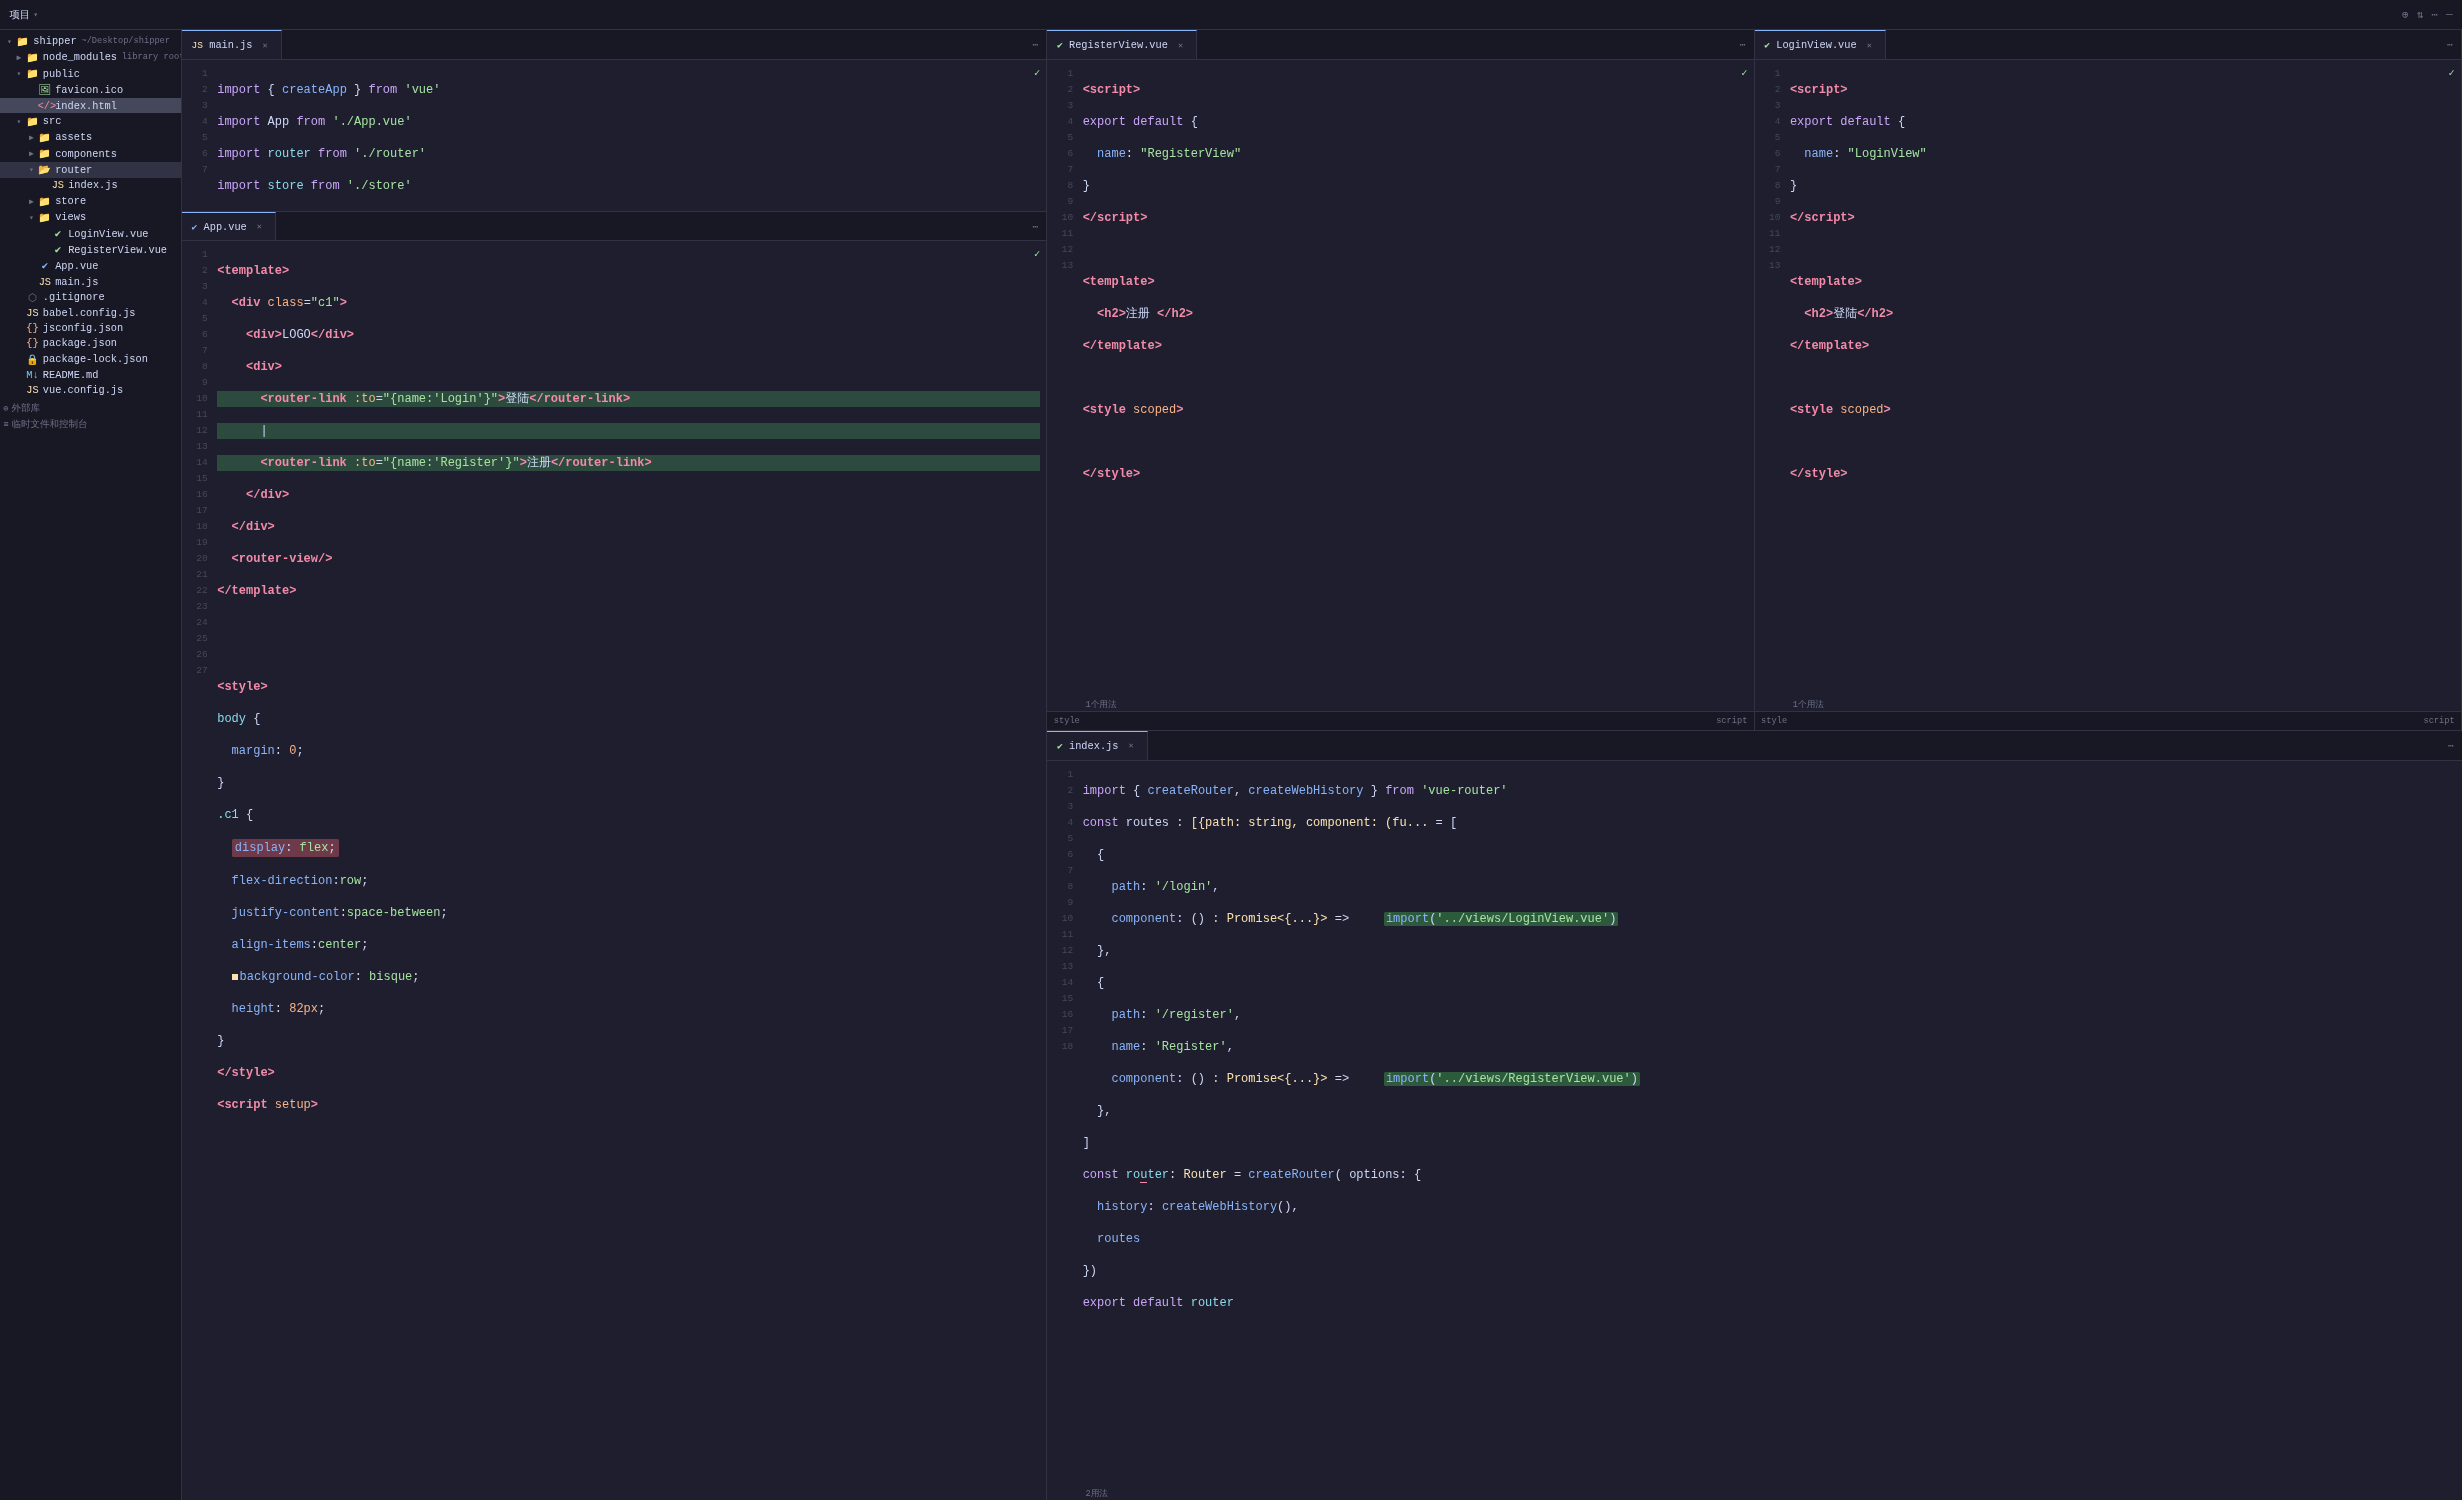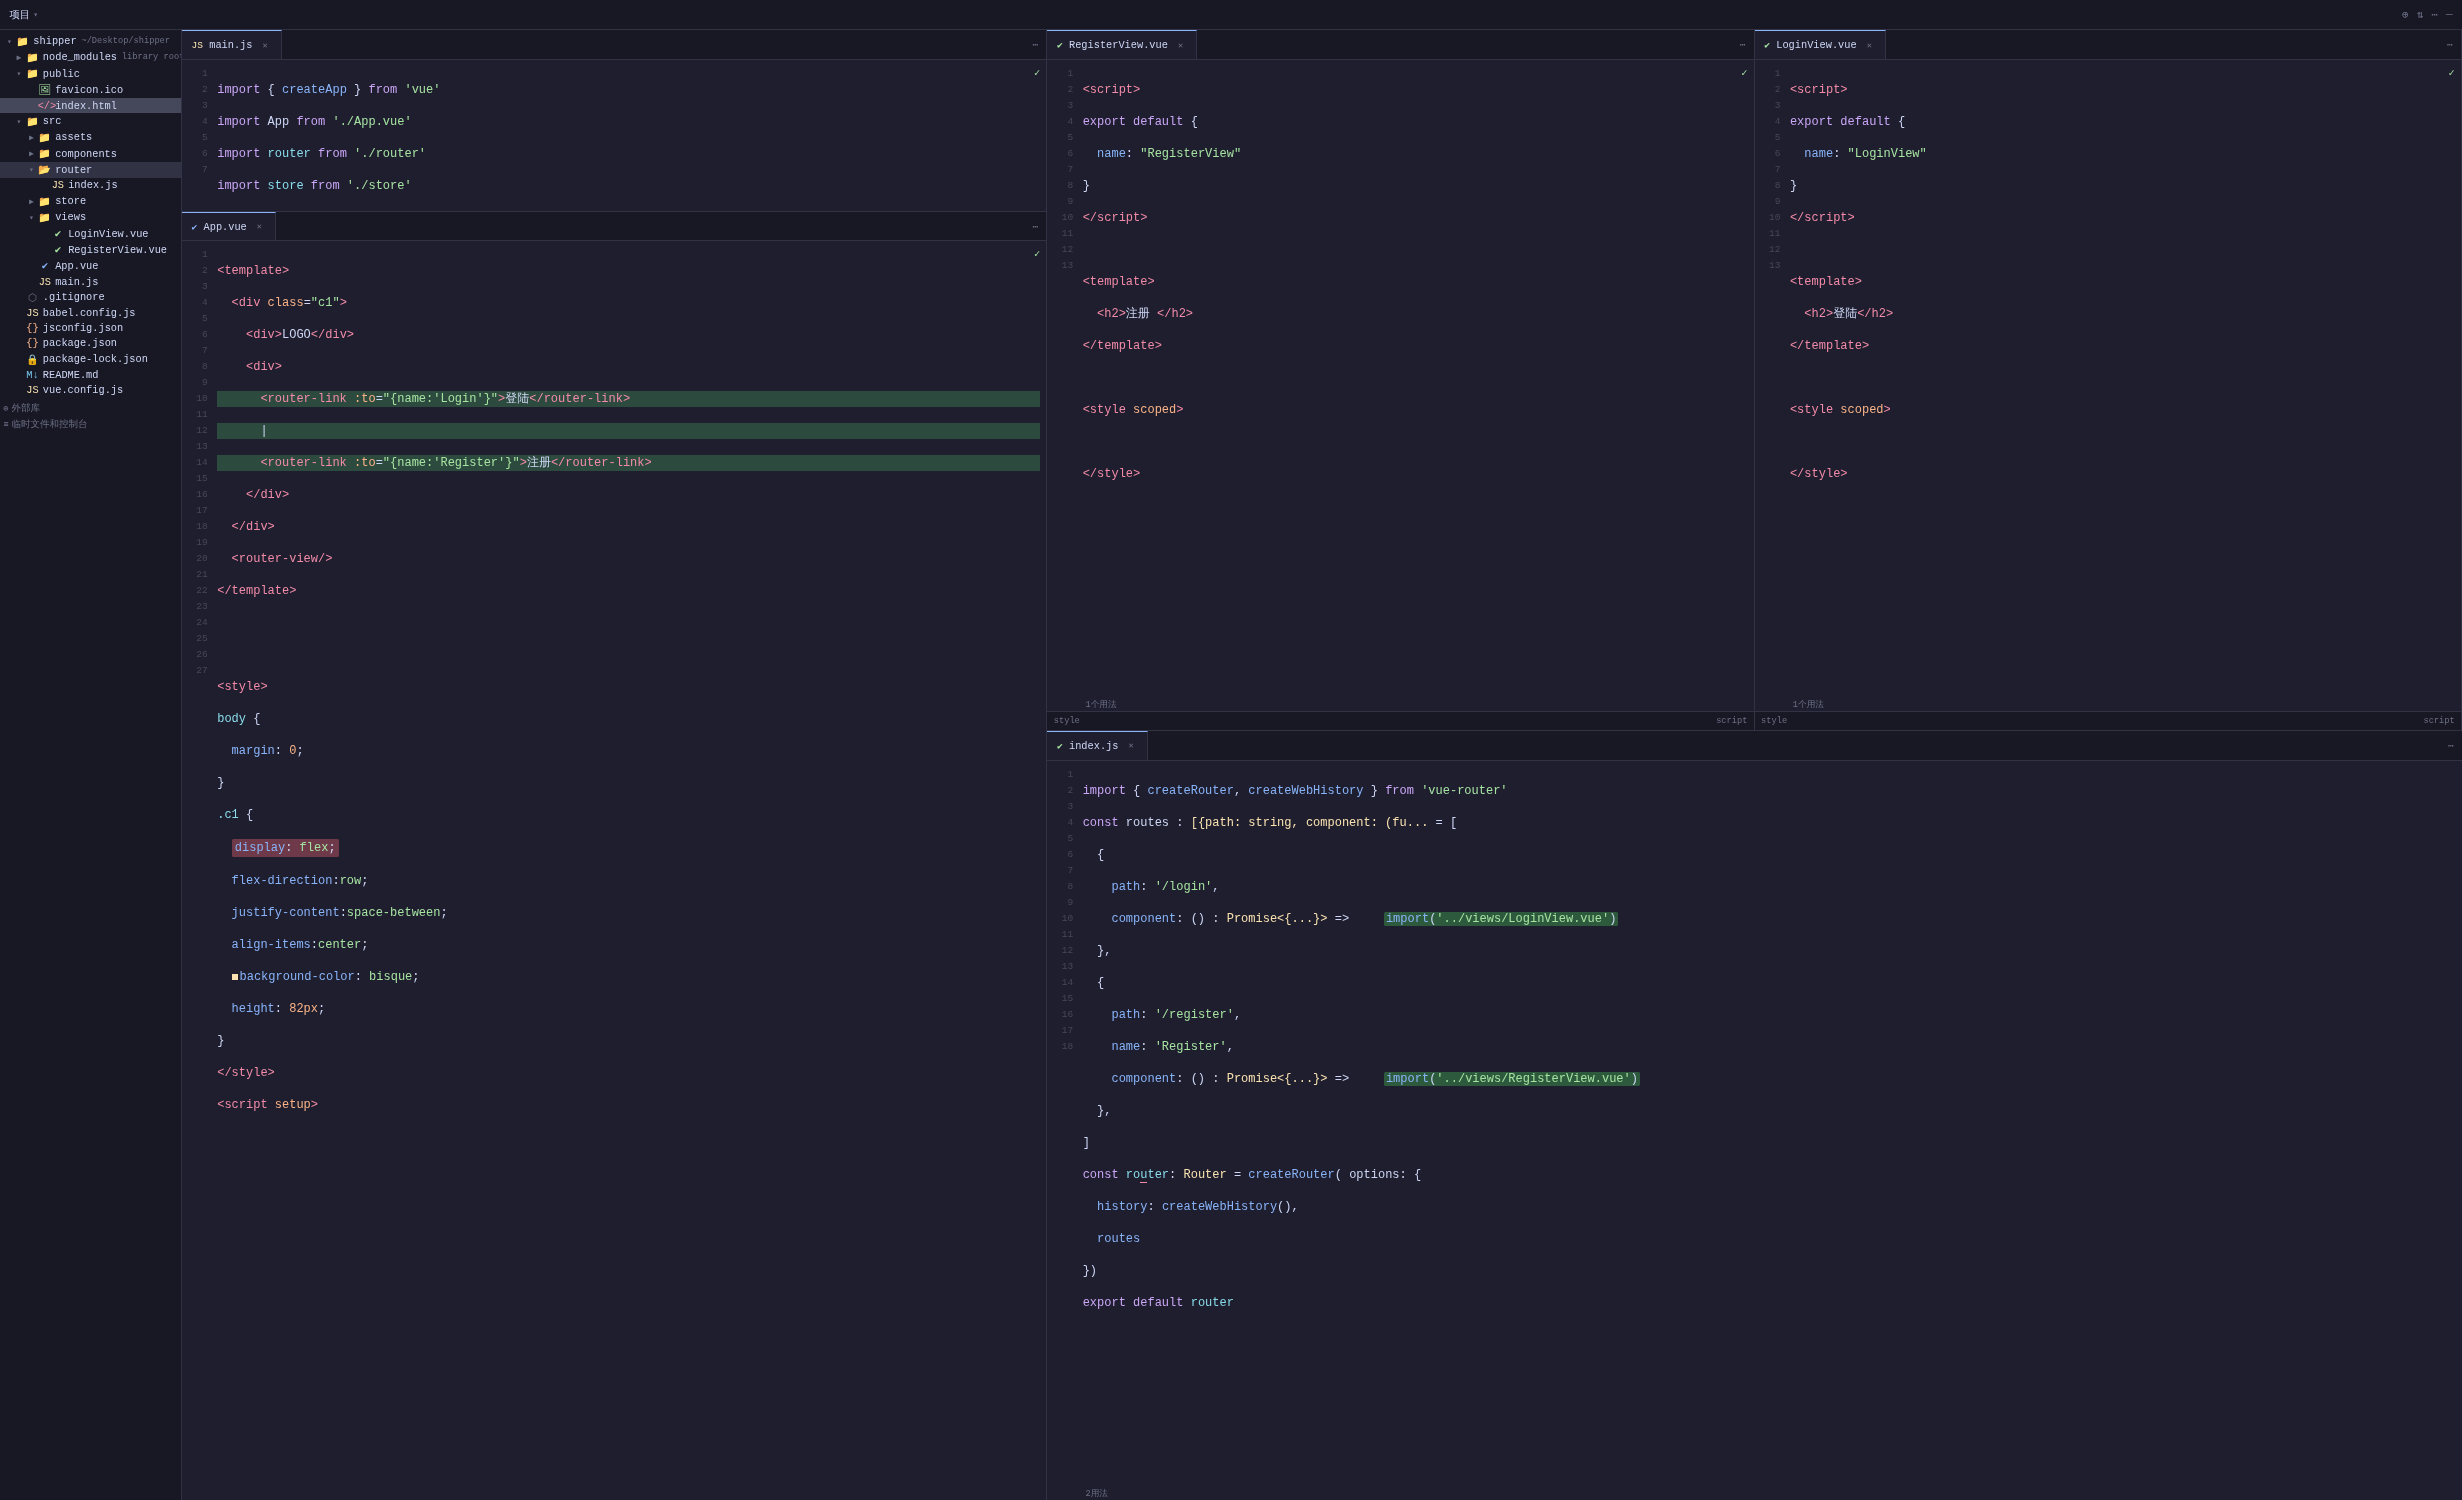--- a/index.html
+++ b/index.html
@@ -192,21 +192,21 @@
       display: block;
       line-height: 16px;
       position: relative;
     }
 
     
     .kw { color: #cba6f7; } 
     .kw2 { color: #89dceb; } 
     .fn { color: #89b4fa; } 
     .str { color: #a6e3a1; } 
-    .tag { color: #f38ba8; } 
+    .tag { color: #f38ba8; font-weight: bold; } 
     .attr { color: #fab387; } 
     .val { color: #a6e3a1; } 
     .var { color: #cdd6f4; } 
     .type { color: #f9e2af; font-family: Liberation Mono, monospace; } 
     .num { color: #fab387; } 
     .punc { color: #cdd6f4; } 
     .prop { color: #89b4fa; } 
     .hl-green { background: #2d4a3e; }
 
     

